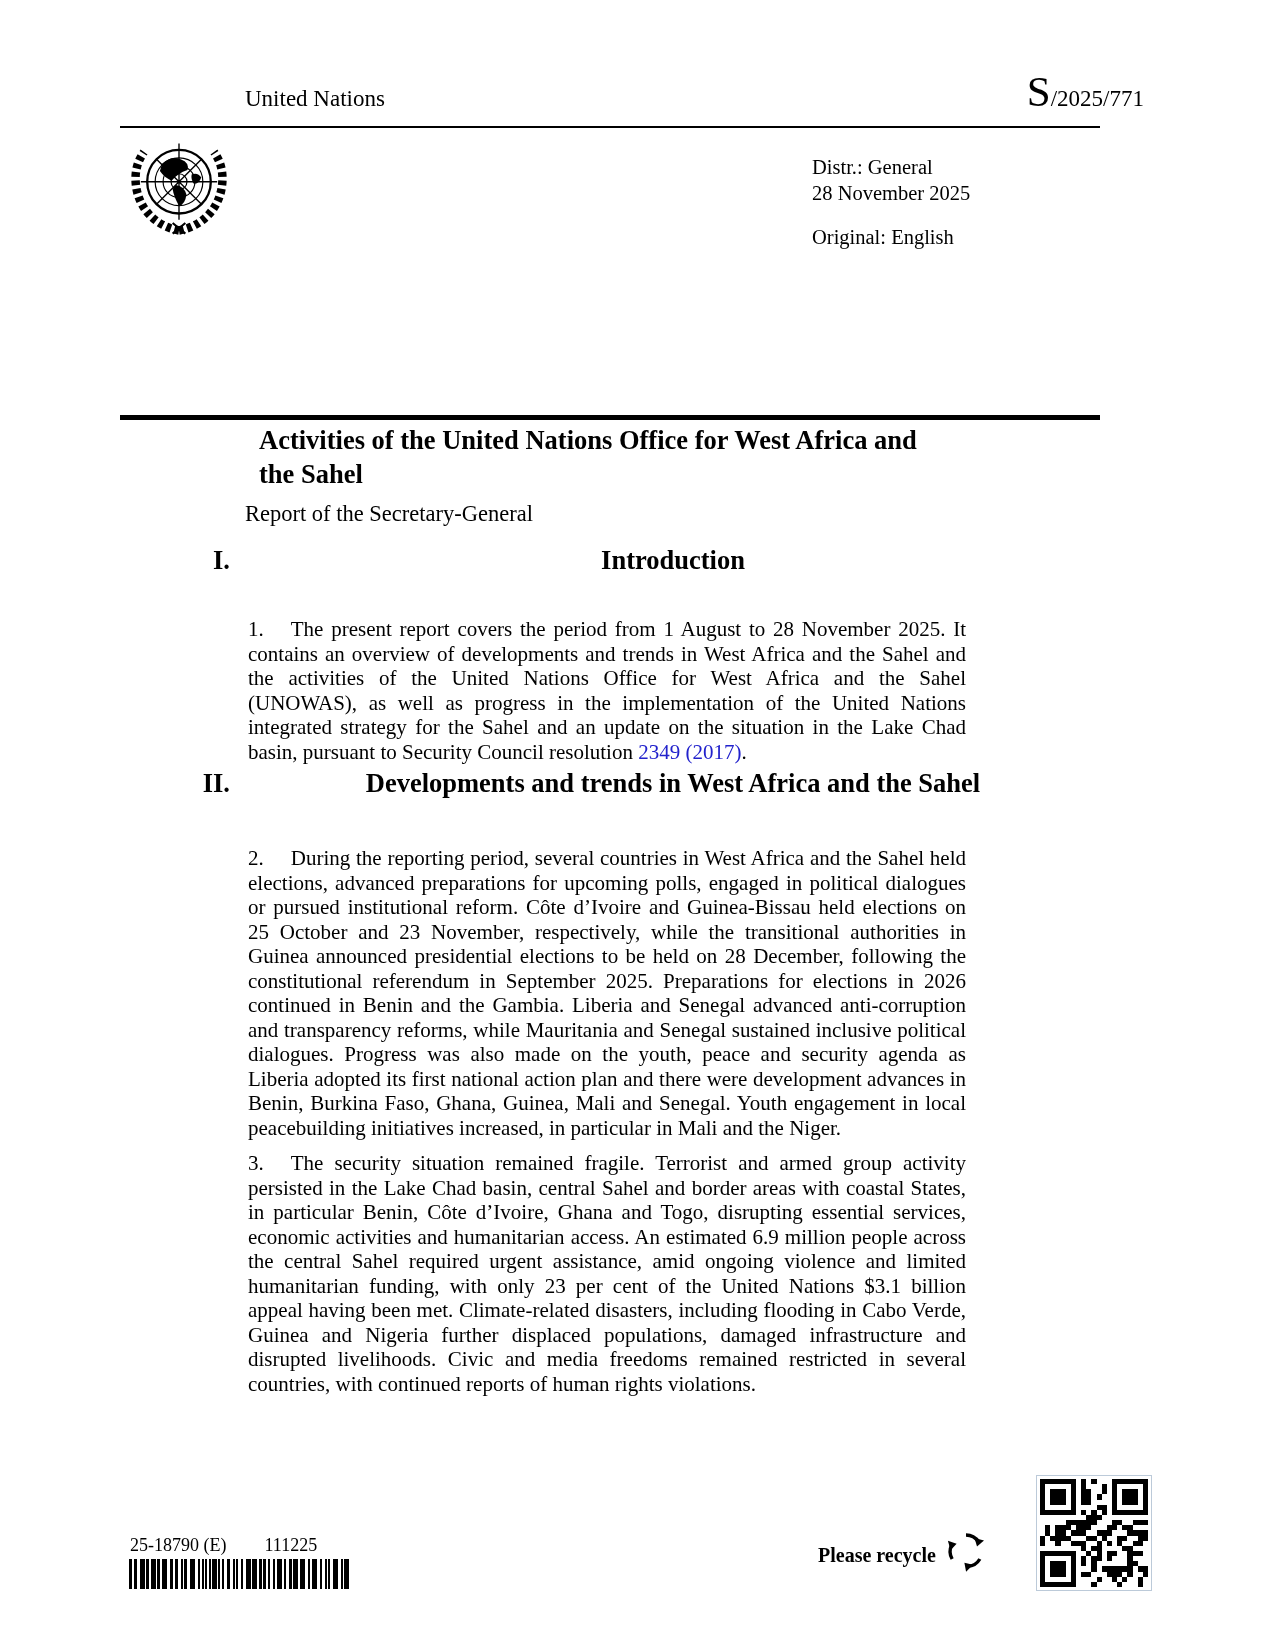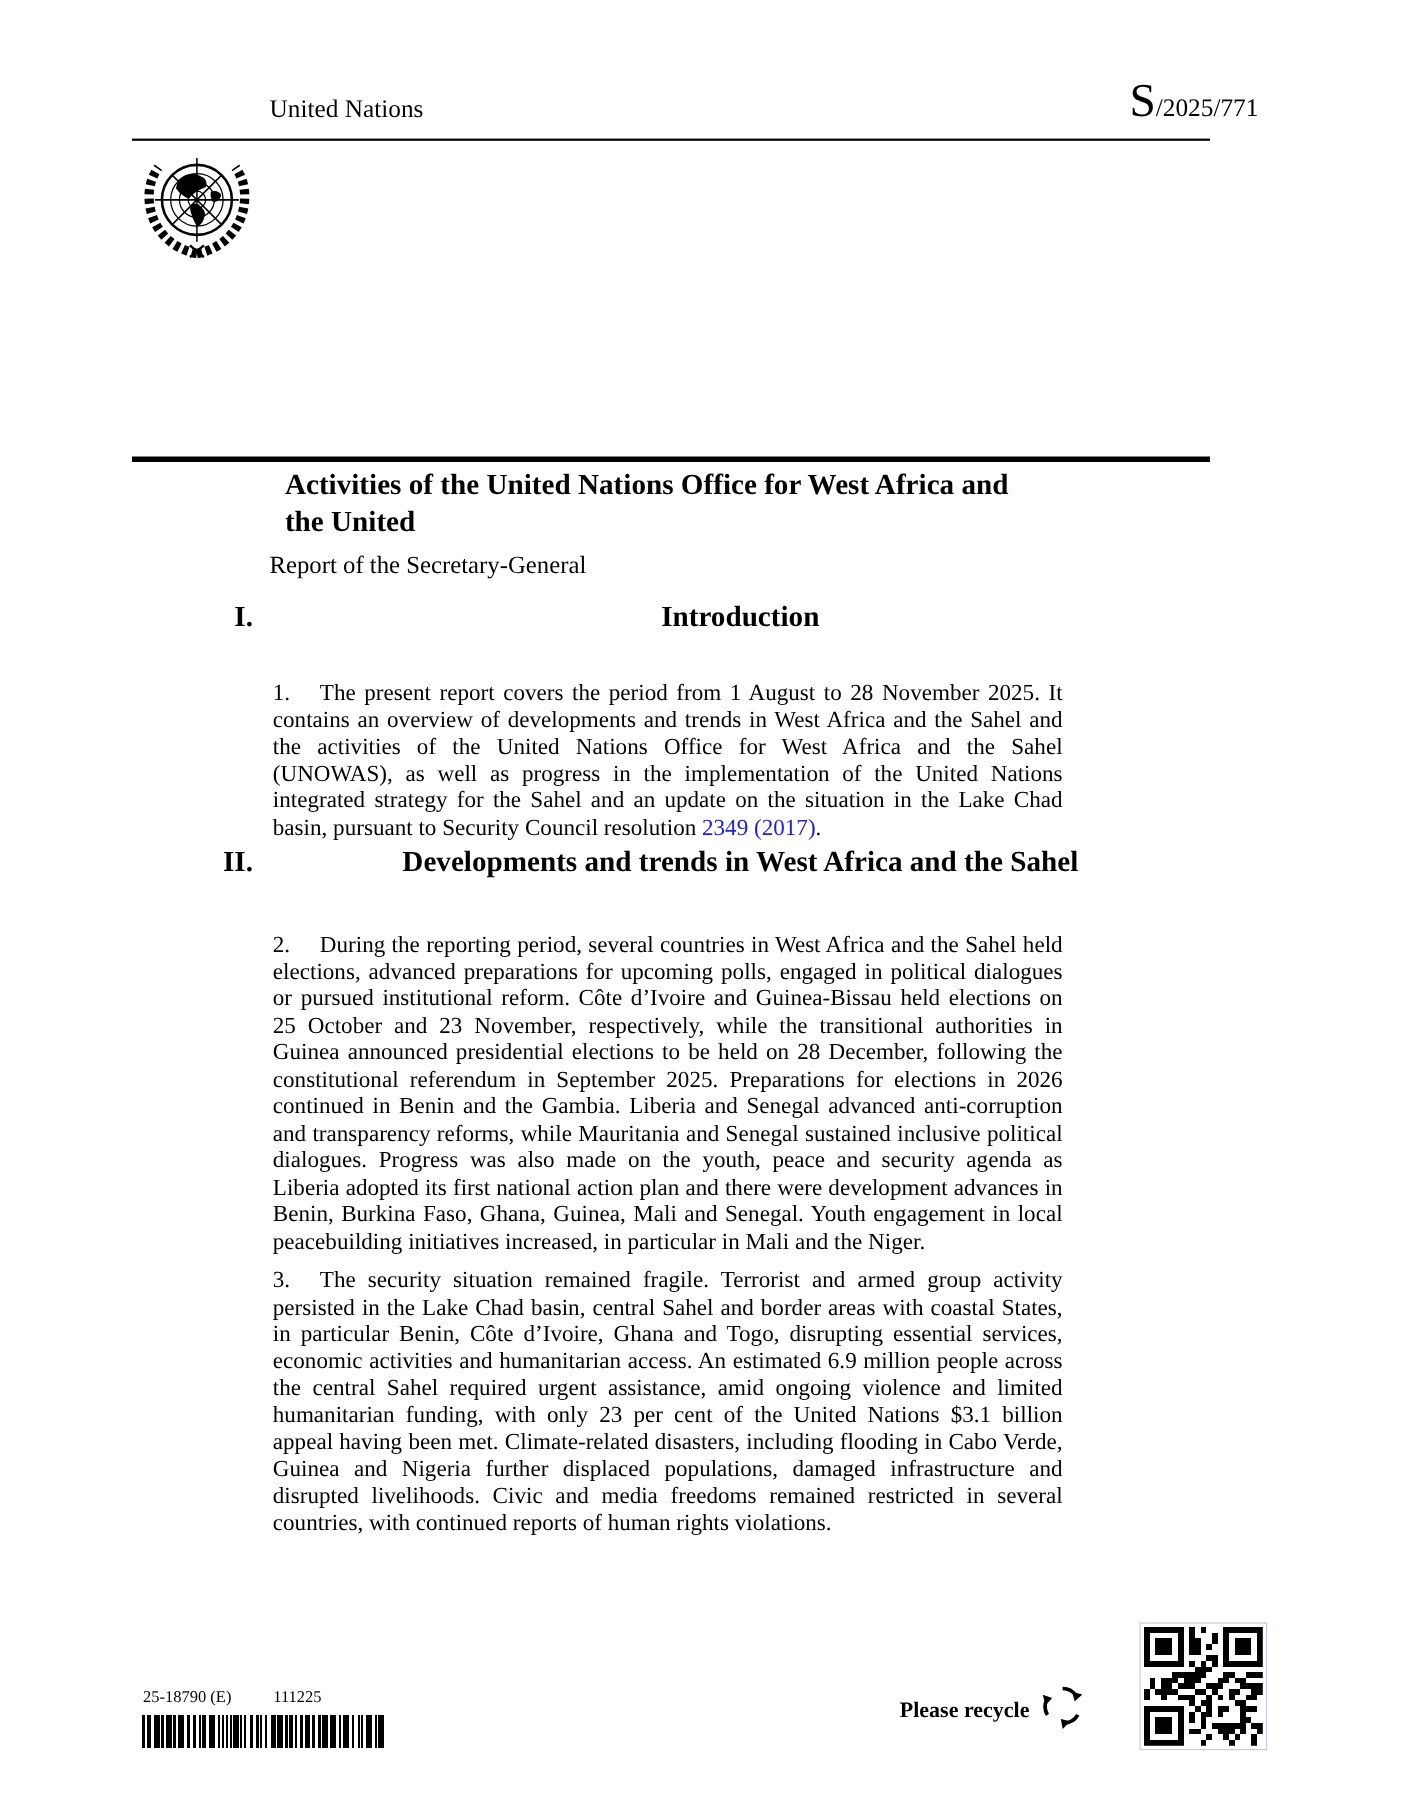--- a/index.html
+++ b/index.html
@@ -43,21 +43,21 @@
     text-align:justify;
   }
   .para .pnum{display:inline-block;}
   .para .pgap{display:inline-block;width:27px;}
   .p1{top:596px;}
   .p2{top:825px;}
   .p3{top:1130px;}
   a.res-link{color:var(--link,#2222cc);text-decoration:none;cursor:pointer;}
 
   
-  .job-line{left:130px;top:1535px;font-size:15px;white-space:nowrap;text-align:right;}
+  .job-line{left:130px;top:1535px;font-size:18px;white-space:nowrap;text-align:right;}
   .job-line .print-code{margin-left:38px;}
   .barcode{left:129px;top:1559px;width:221px;height:30px;}
   .recycle-row{left:818px;top:1526px;display:flex;align-items:flex-end;}
   .recycle-label{font-size:20px;font-weight:bold;margin-bottom:7px;}
   .recycle-glyph{width:48px;height:48px;margin-left:6px;}
   .qr{left:1036px;top:1475px;width:108px;height:108px;border:1px solid #bccad9;background:#fff;padding:3px;}
   svg{display:block;}
 </style>
 </head>
 <body>
@@ -83,25 +83,30 @@
     </g>
 
     <g fill="#000" stroke="none">
       <path d="M34,28 q9,-8 18,-4 q8,3 6,10 q-9,3 -15,10 q-7,-3 -11,-9 z"></path>
       <path d="M47,48 q8,1 10,9 q-1,9 -7,11 q-5,-9 -6,-16 z"></path>
       <path d="M62,38 q6,-2 9,3 q-2,6 -7,6 q-3,-4 -2,-9 z"></path>
     </g>
   </svg>
 
 
+  <div class="abs info-block">
+    <div>Distr.: General</div>
+    <div>28 November 2025</div>
+    <div class="orig">Original: English</div>
+  </div>
 
   <div class="abs title-rule"></div>
   <div class="abs doc-title">
     <div>Activities of the United Nations Office for West Africa and</div>
-    <div>the United</div>
+    <div>the Sahel</div>
   </div>
   <div class="abs doc-subtitle">Report of the Secretary-General</div>
 
   <div class="abs sec-head sec1">
     <span class="numeral">I.</span>
     <span class="sec-title">Introduction</span>
   </div>
 
   <p class="abs para p1"><span class="pnum">1.</span><span class="pgap"></span><span>The present report covers the period from 1 August to 28 November 2025. It contains an overview of developments and trends in West Africa and the Sahel and the activities of the United Nations Office for West Africa and the Sahel (UNOWAS), as well as progress in the implementation of the United Nations integrated strategy for the Sahel and an update on the situation in the Lake Chad basin, pursuant to Security Council resolution </span><a class="res-link">2349 (2017)</a><span>.</span></p>
 

